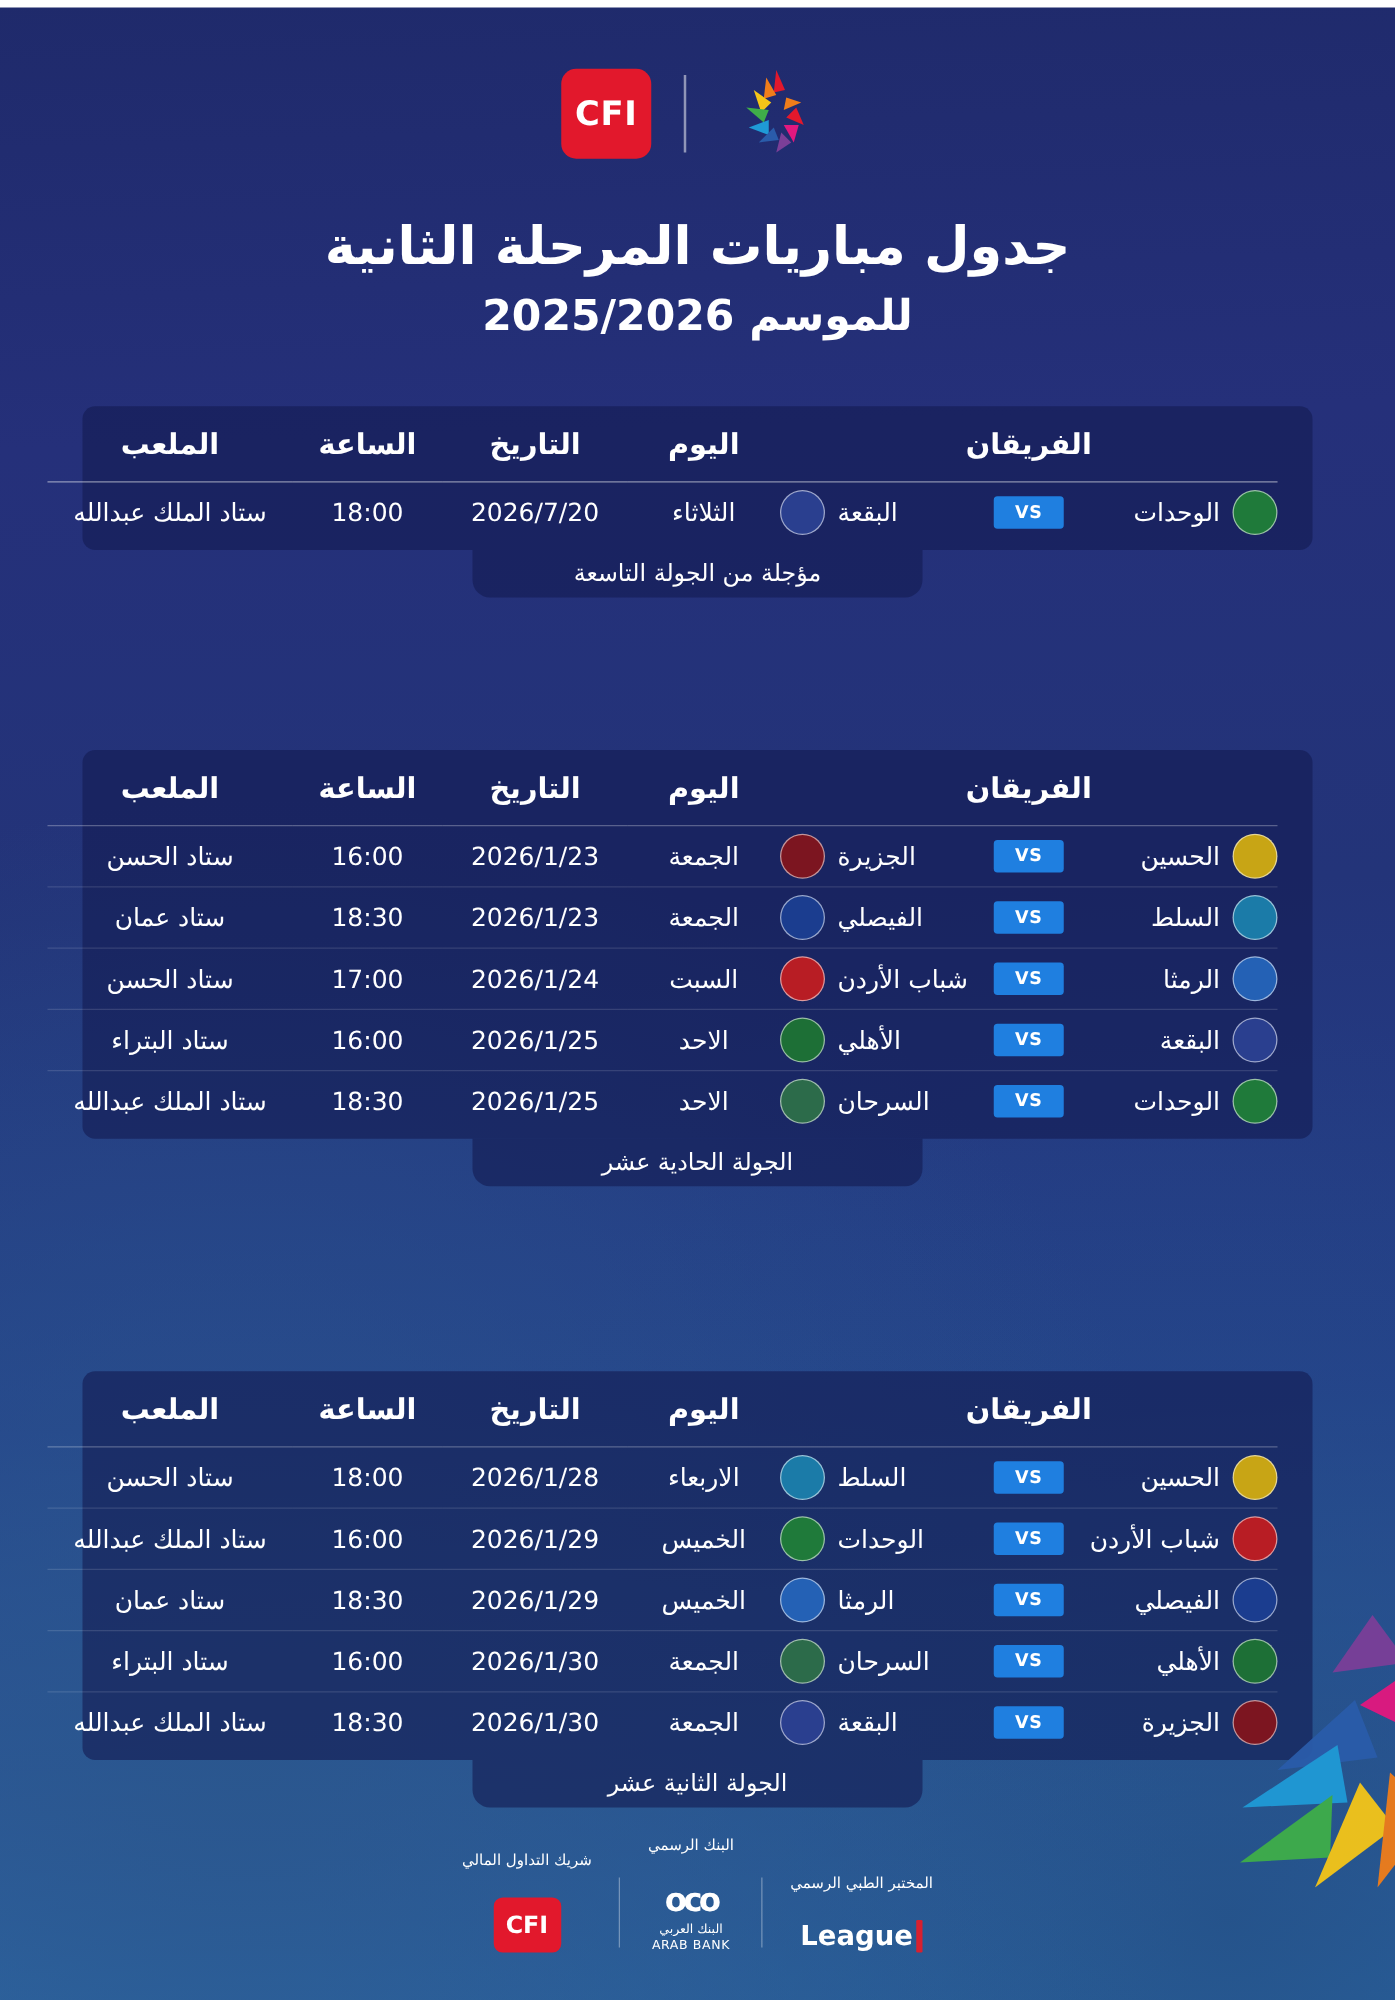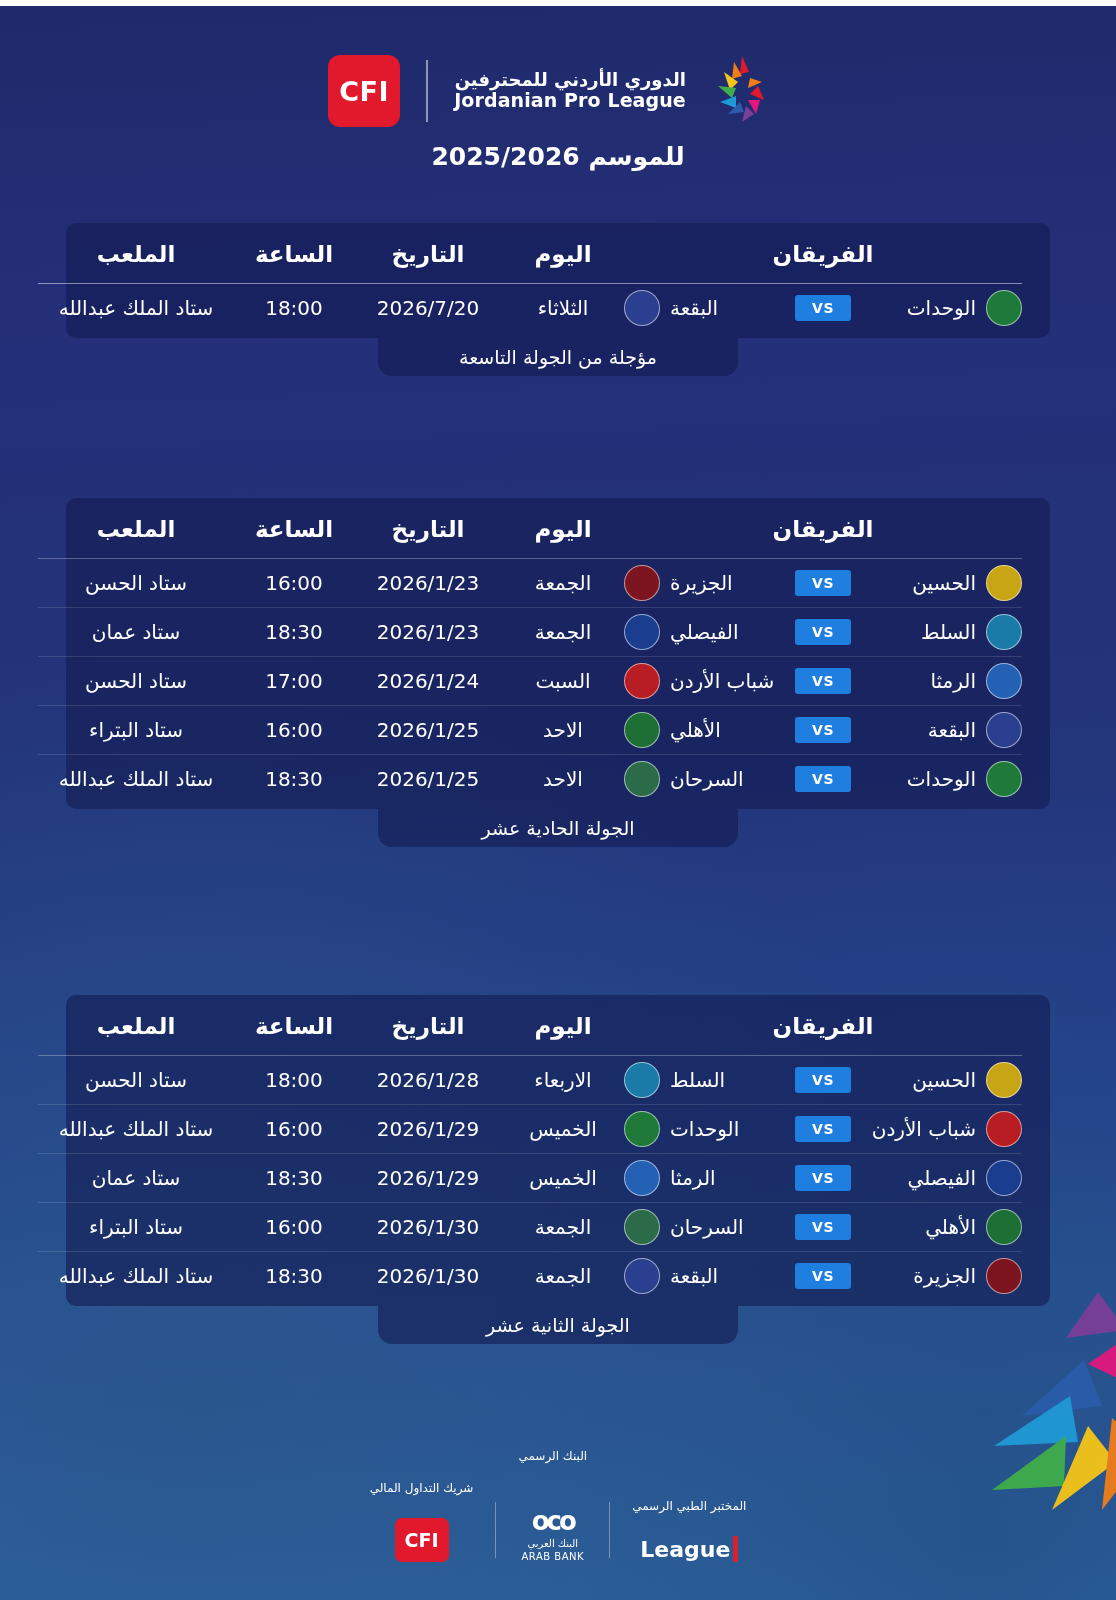--- a/index.html
+++ b/index.html
@@ -45,21 +45,21 @@
     display:flex;align-items:center;justify-content:center;
     color:#fff;font-weight:bold;font-size:27px;letter-spacing:.5px;
   }
 
   .title{
     margin-top:42px;text-align:center;color:#fff;
     font-size:42px;font-weight:bold;letter-spacing:.5px;
   }
   .subtitle{
     margin-top:12px;text-align:center;color:#fff;
-    font-size:25px;font-weight:bold;
+    font-size:34px;font-weight:bold;
   }
 
   
   .block{
     position:relative;
     width:984px;margin:0 auto;
   }
   .block.b1{margin-top:52px;}
   .block.b2{margin-top:122px;}
   .block.b3{margin-top:148px;}
@@ -134,21 +134,21 @@
   }
   .sponsor-label{color:#fff;font-size:12px;}
   .sp-sep{width:1px;height:56px;background:rgba(255,255,255,.35);margin-bottom:4px;}
   .medlabs{
     display:flex;align-items:center;gap:3px;color:#fff;
     font-size:22px;font-weight:bold;
   }
   .medlabs .bar{
     display:inline-block;width:5px;height:26px;background:#d8202f;border-radius:1px;
   }
-  .arabbank{display:flex;flex-direction:column;align-items:center;gap:2px;color:#fff;margin-top:20px;}
+  .arabbank{display:flex;flex-direction:column;align-items:center;gap:2px;color:#fff;}
   .ab-mark{font-size:26px;letter-spacing:-3px;font-weight:bold;color:#fff;}
   .ab-ar{font-size:10px;}
   .ab-en{font-size:10px;font-weight:normal;letter-spacing:.5px;}
   .cfi-small{
     width:54px;height:44px;border-radius:7px;background:#e2182c;
     display:flex;align-items:center;justify-content:center;
     color:#fff;font-weight:bold;font-size:19px;
   }
 
   .corner-star{
@@ -172,28 +172,25 @@
           <path d="M22 34 L40 36 L36 46 Z" fill="#3fae49"></path>
           <path d="M24 50 L40 44 L40 56 Z" fill="#1f9ad6"></path>
           <path d="M32 62 L44 50 L48 60 Z" fill="#2a5caa"></path>
           <path d="M46 70 L50 54 L58 62 Z" fill="#7b3f98"></path>
           <path d="M60 62 L52 48 L64 48 Z" fill="#e2187f"></path>
           <path d="M68 48 L54 42 L62 34 Z" fill="#e2182c"></path>
           <path d="M66 30 L52 36 L54 26 Z" fill="#f07d1a"></path>
         </g>
       </svg>
     </div>
-    <div class="logo-text">
-      <div class="logo-ar">الدوري الأردني للمحترفين</div>
-      <div class="logo-en">Jordanian Pro League</div>
-    </div>
     <div class="hdr-divider"></div>
     <div class="cfi-badge">CFI</div>
   </div>
 
+  <div class="title">جدول مباريات المرحلة الثانية</div>
   <div class="subtitle">للموسم 2025/2026</div>
 
   <div id="blocks-root">
       <div class="block b1">
         <div class="card">
           <table>
             <thead>
               <tr>
                 <th class="c-teams">الفريقان</th>
                 <th class="c-day">اليوم</th>

